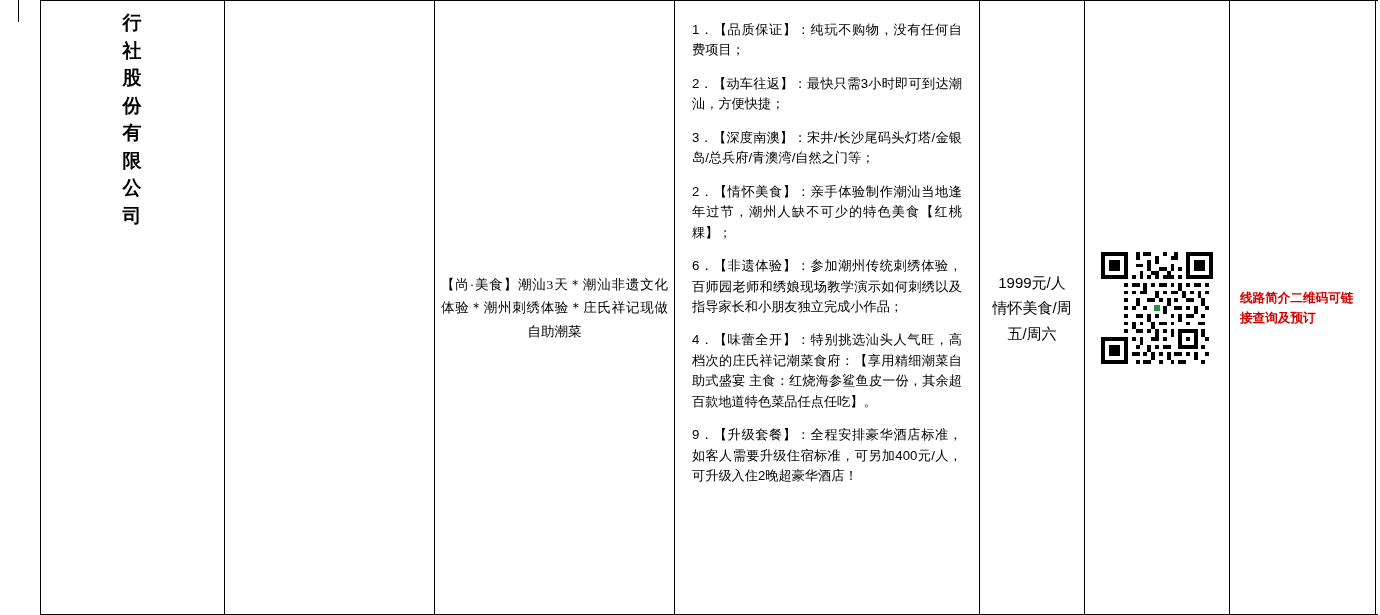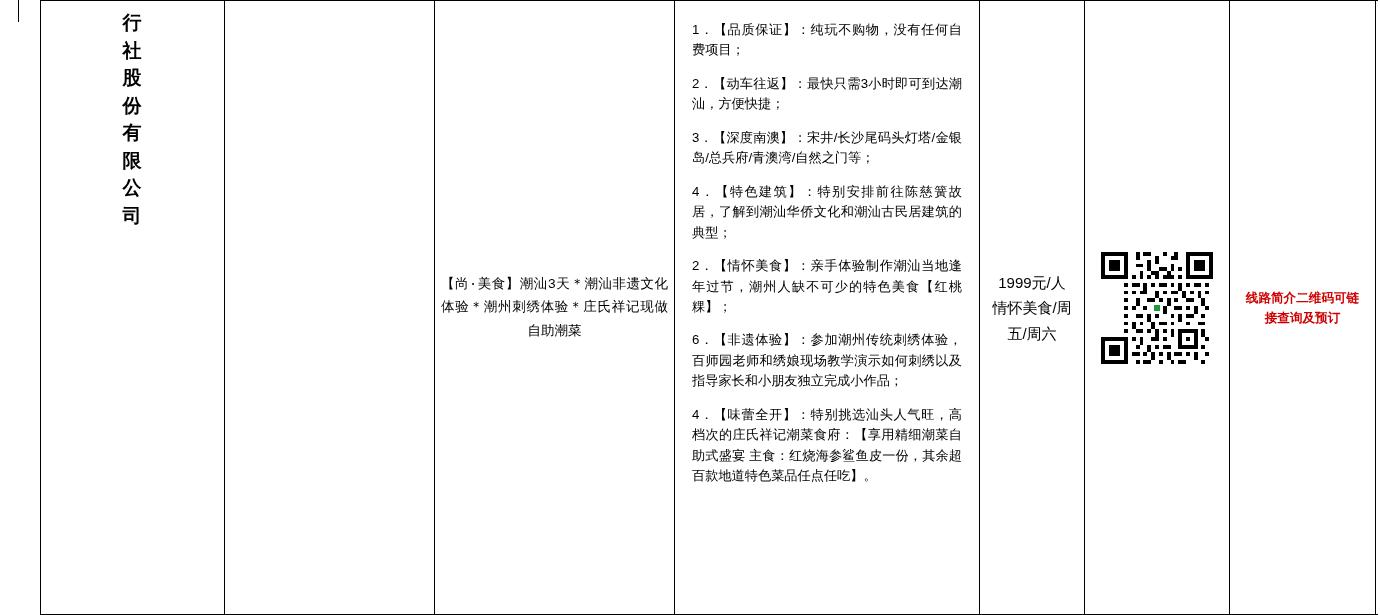--- a/index.html
+++ b/index.html
@@ -83,21 +83,21 @@
     text-align: center;
     padding: 0 6px;
     box-sizing: border-box;
   }
 
   .title-text {
     font-size: 13.5px;
     line-height: 1.75;
     text-align: justify;
     text-align-last: center;
-    font-family: Liberation Mono, monospace;
+    font-family: Liberation Serif, serif;
   }
 
   .detail-list {
     position: absolute;
     top: 6px;
     left: 4px;
     right: 4px;
     font-size: 13.2px;
     line-height: 1.55;
     text-align: justify;
@@ -120,21 +120,21 @@
     width: 112px;
     height: 112px;
   }
   .qr-wrap svg { display: block; }
 
   .note-text {
     font-size: 12.6px;
     line-height: 1.6;
     color: #d00000;
     font-weight: bold;
-    text-align: center;
+    text-align: left;
     padding: 0 4px;
   }
 </style>
 </head>
 <body>
 
 <div class="page">
 
   <div class="left-stub"></div>
 
@@ -161,24 +161,24 @@
       <div class="cell-center">
         <div class="title-text">【尚·美食】潮汕3天＊潮汕非遗文化体验＊潮州刺绣体验＊庄氏祥记现做自助潮菜</div>
       </div>
     </div>
 
     <div class="col col-detail">
       <div class="detail-list">
         <p>1．【品质保证】：纯玩不购物，没有任何自费项目；</p>
         <p>2．【动车往返】：最快只需3小时即可到达潮汕，方便快捷；</p>
         <p>3．【深度南澳】：宋井/长沙尾码头灯塔/金银岛/总兵府/青澳湾/自然之门等；</p>
-        <p>4．【特色建筑】：特别安排前往陈慈簧故居，了解到潮汕华侨文化和潮汕古民居建筑的典型；</p>
         <p>2．【情怀美食】：亲手体验制作潮汕当地逢年过节，潮州人缺不可少的特色美食【红桃粿】；</p>
         <p>6．【非遗体验】：参加潮州传统刺绣体验，百师园老师和绣娘现场教学演示如何刺绣以及指导家长和小朋友独立完成小作品；</p>
         <p>4．【味蕾全开】：特别挑选汕头人气旺，高档次的庄氏祥记潮菜食府：【享用精细潮菜自助式盛宴 主食：红烧海参鲨鱼皮一份，其余超百款地道特色菜品任点任吃】。</p>
+        <p>9．【升级套餐】：全程安排豪华酒店标准，如客人需要升级住宿标准，可另加400元/人，可升级入住2晚超豪华酒店！</p>
       </div>
     </div>
 
     <div class="col col-price">
       <div class="cell-center">
         <div class="price-text">1999元/人</div>
         <div class="price-text">情怀美食/周</div>
         <div class="price-text">五/周六</div>
       </div>
     </div>

